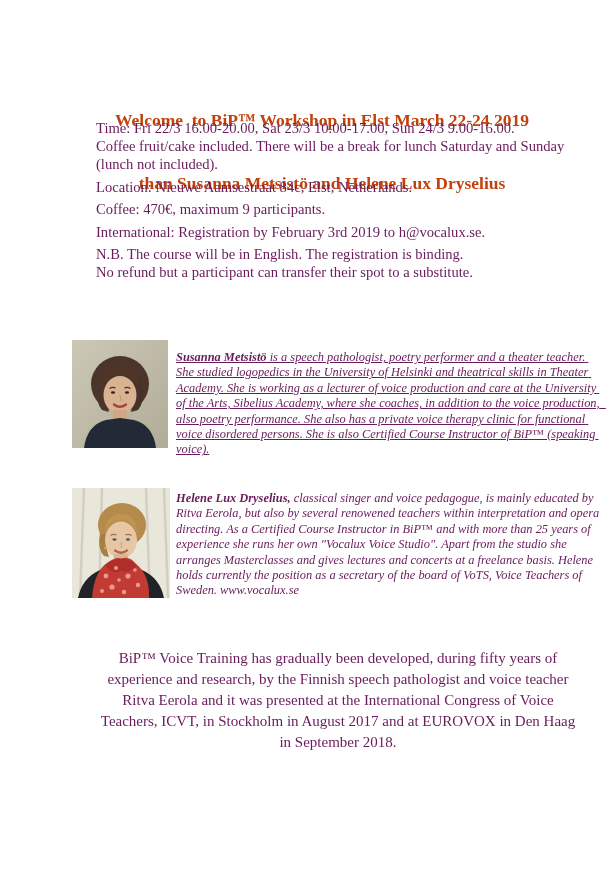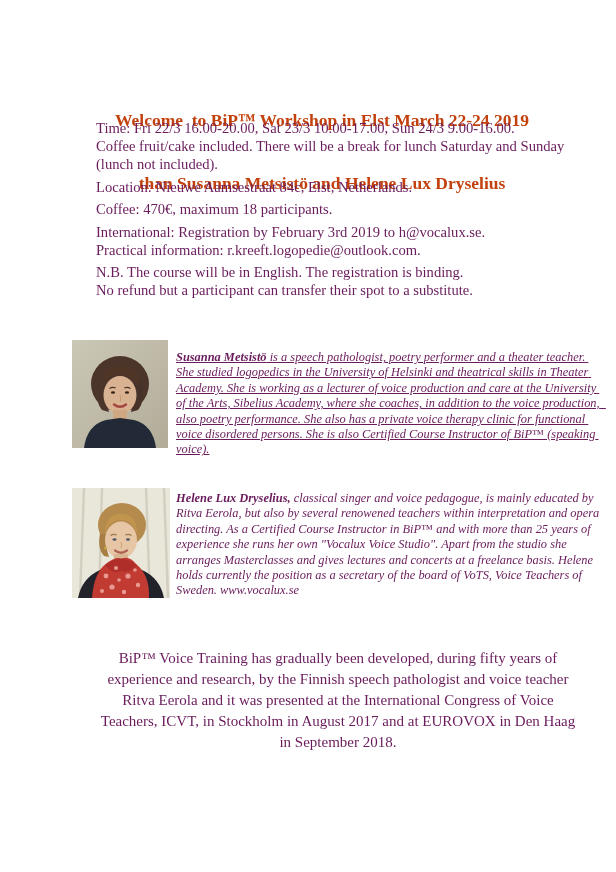--- a/index.html
+++ b/index.html
@@ -42,22 +42,22 @@
 <div class="page">
 
   <header class="title">
     <div>Welcome  to BiP™ Workshop in Elst March 22-24 2019</div>
     <div>than Susanna Metsistö and Helene Lux Dryselius</div>
   </header>
 
   <section class="info">
     <p><span class="b">Time:</span><span> Fri 22/3 16.00-20.00, Sat 23/3 10.00-17.00, Sun 24/3 9.00-16.00.</span><span class="line it nowrap">Coffee fruit/cake included. There will be a break for lunch Saturday and Sunday</span><span class="line it nowrap">(lunch not included).</span></p>
     <p><span class="b">Location:</span><span> Nieuwe Aamsestraat 84c, Elst, Netherlands.</span></p>
-    <p><span class="b">Coffee:</span><span> 470€, maximum 18 participants.</span></p>
-    <p><span class="b">International:</span><span> Registration by February 3rd 2019 to h@vocalux.se.</span><span class="line nowrap">Practical information: r.kreeft.logopedie@outlook.com.</span></p>
+    <p><span class="b">Coffee:</span><span> 470€, maximum 9 participants.</span></p>
+    <p><span class="b">International:</span><span> Registration by February 3rd 2019 to h@vocalux.se.</span></p>
     <p><span class="b">N.B.</span><span> The course will be in English. The registration is binding.</span><span class="line nowrap">No refund but a participant can transfer their spot to a substitute.</span></p>
   </section>
 
   <div class="photo photo-1">
     <svg width="96" height="108" viewBox="0 0 96 108" xmlns="http://www.w3.org/2000/svg">
       <defs>
         <linearGradient id="bg1" x1="0" y1="0" x2="1" y2="1">
           <stop offset="0" stop-color="#ccc8b6"></stop>
             <stop offset="1" stop-color="#b0ac98"></stop>
         </linearGradient>

